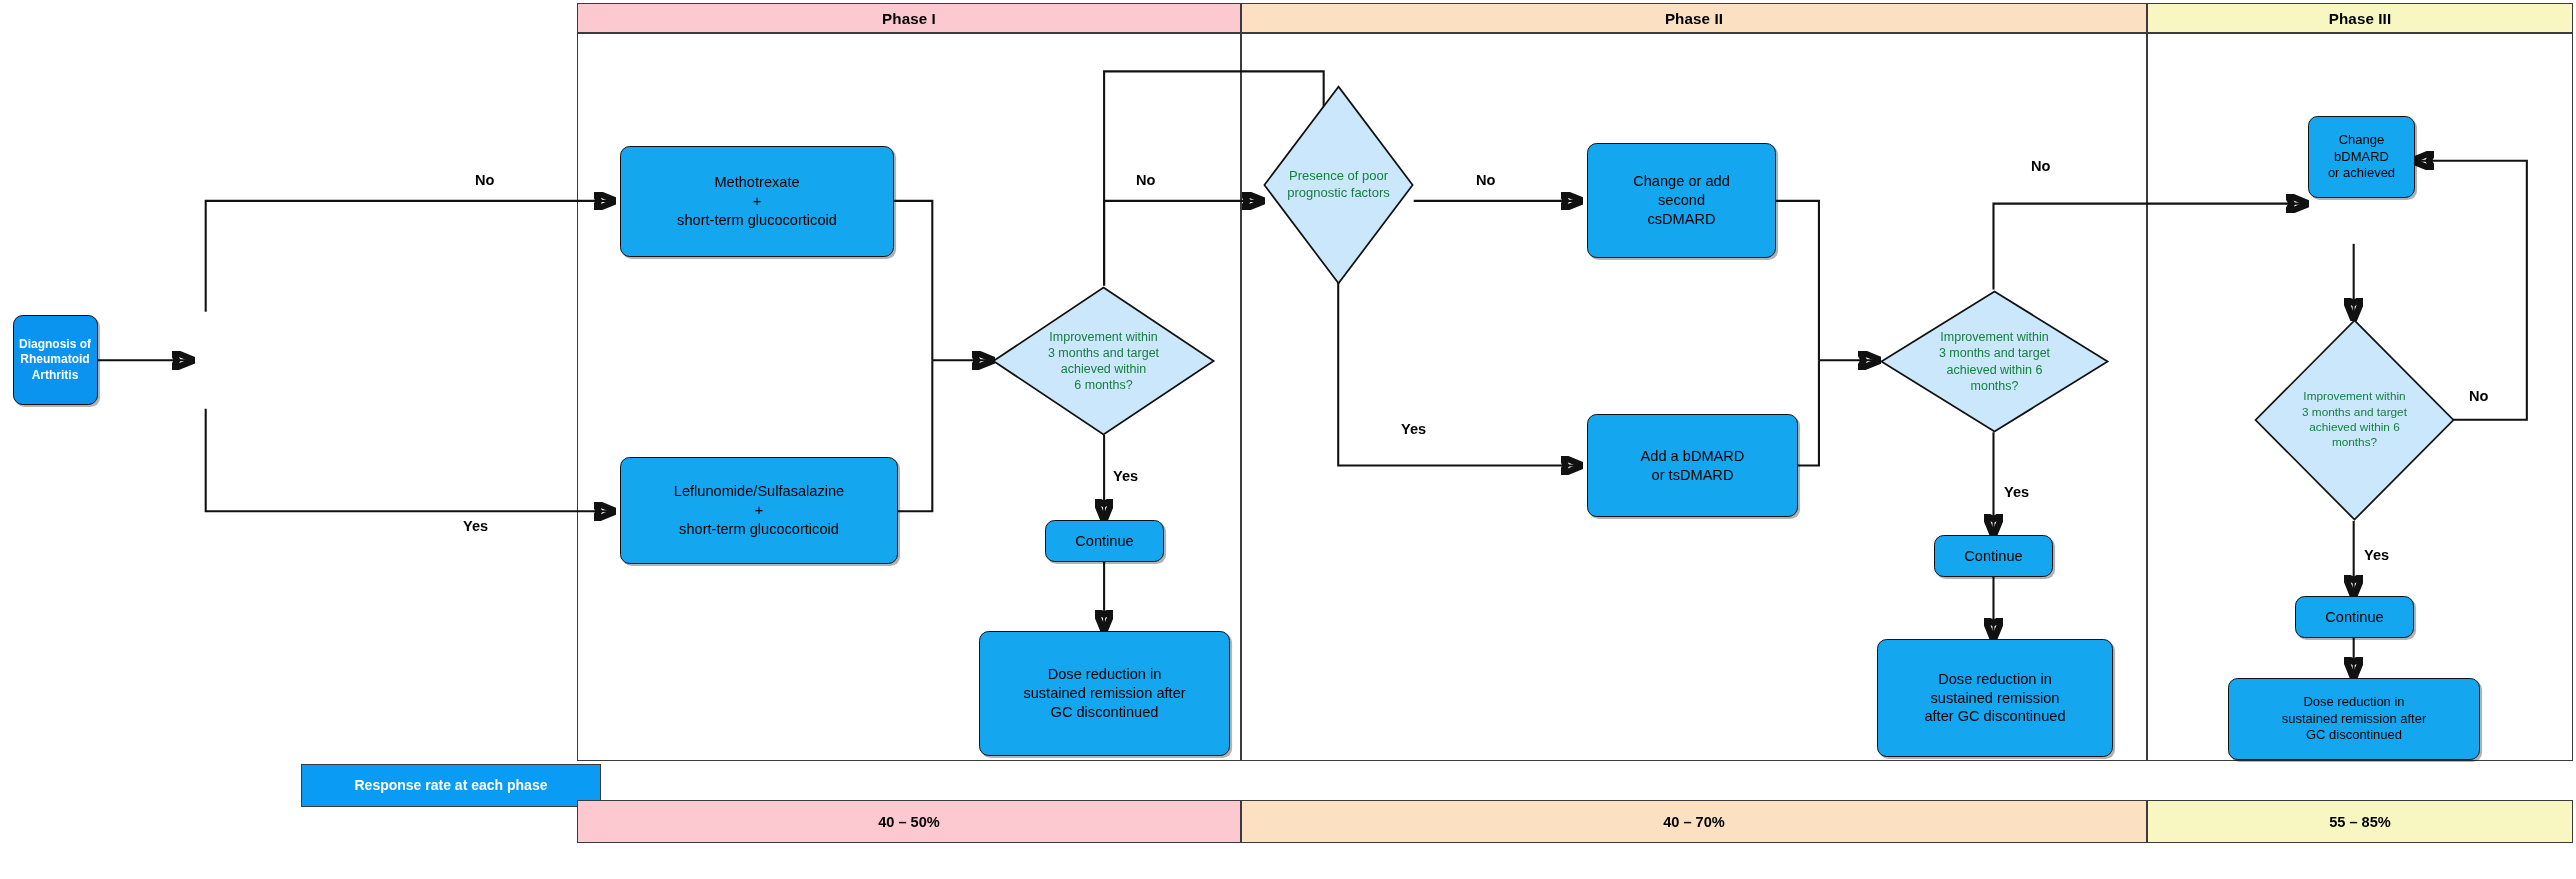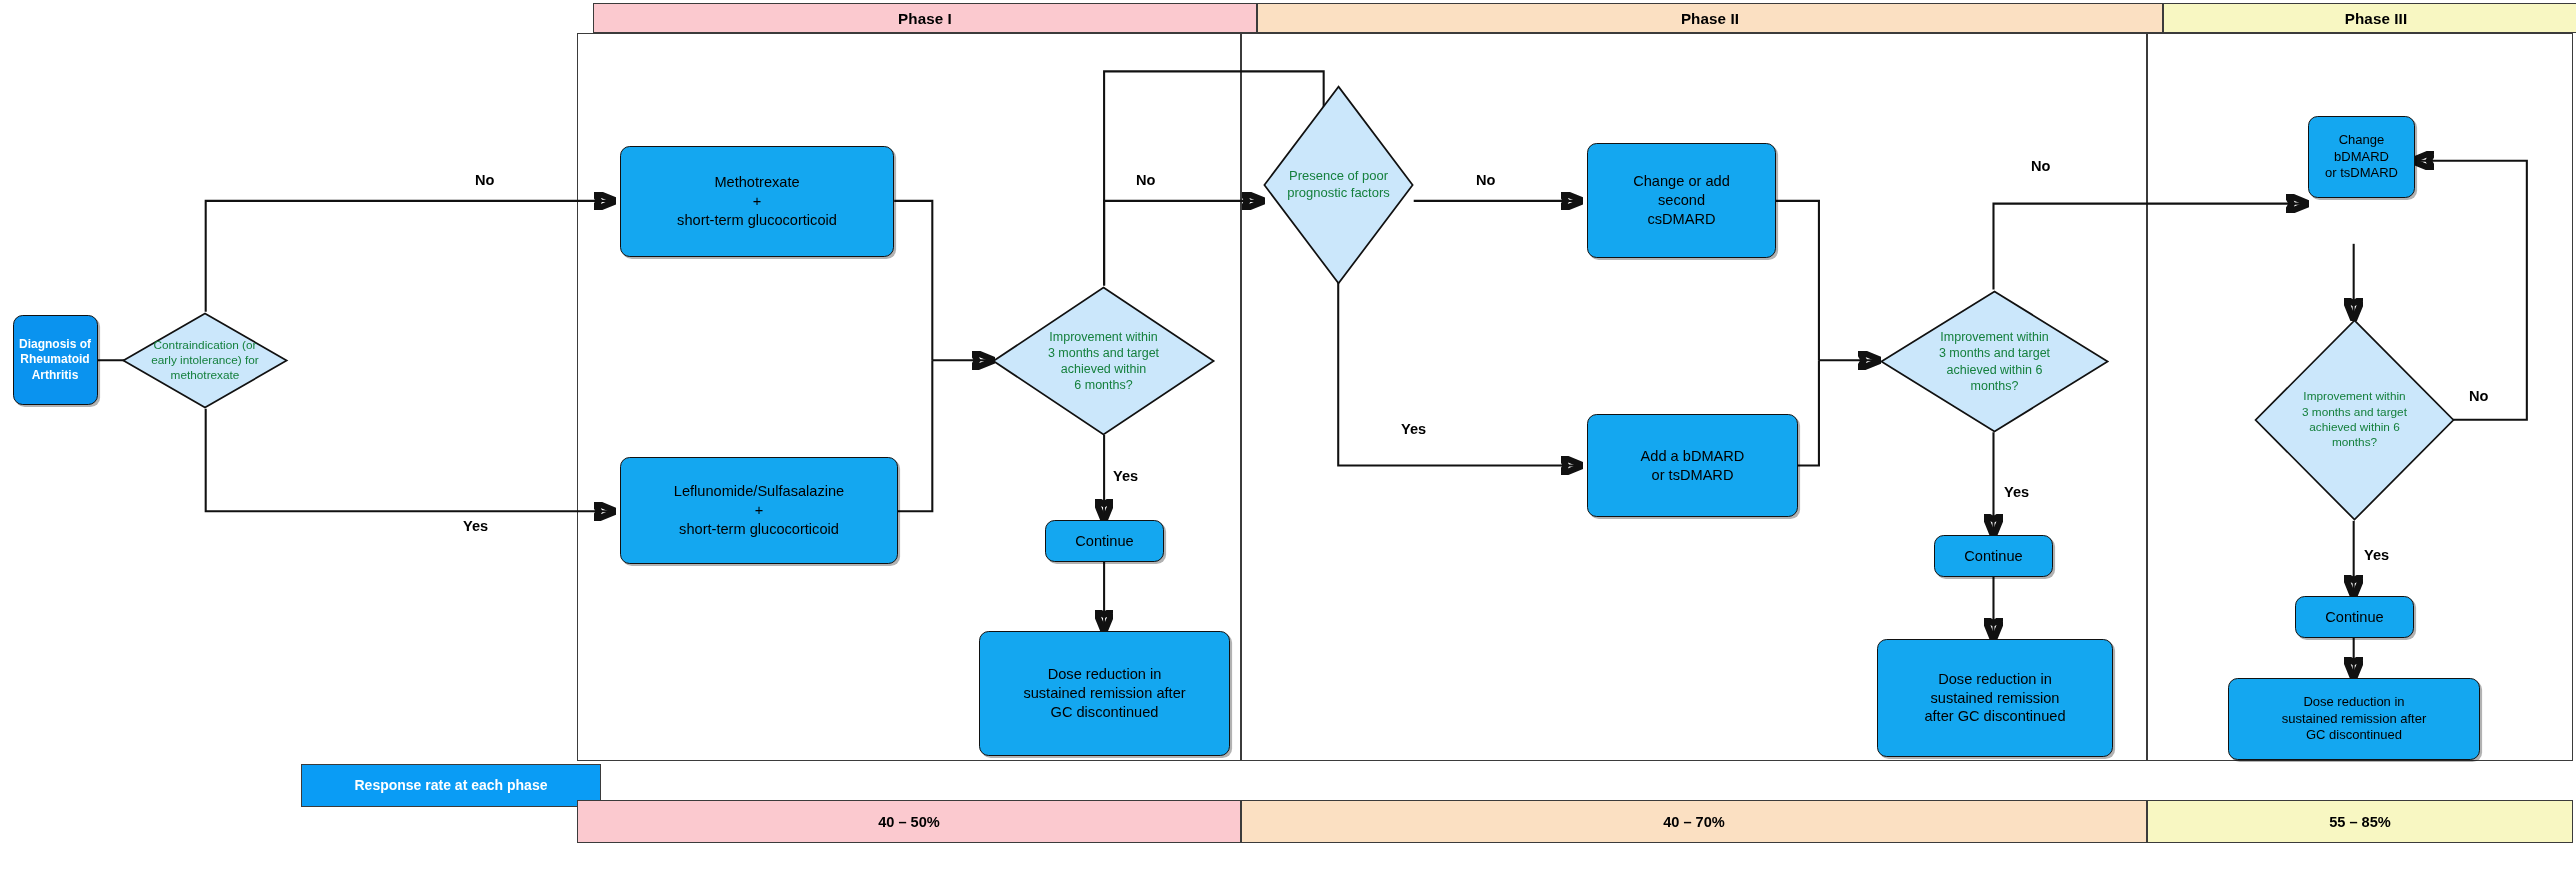--- a/index.html
+++ b/index.html
@@ -21,21 +21,20 @@
     position: absolute;
     height: 30.5px;
     border: 1.4px solid #3b3b3b;
     display: flex;
     align-items: center;
     justify-content: center;
     font-size: 15.2px;
     font-weight: bold;
     color: #000;
     letter-spacing: 0.1px;
-    margin-left: 16px;
   }
 
   
   .phase-col {
     position: absolute;
     border: 1.4px solid #3b3b3b;
     background: transparent;
   }
 
   
@@ -200,28 +199,20 @@
   <div class="edge-label" style="left:2004px; top:484px;">Yes</div>
   <div class="edge-label" style="left:2469px; top:388px;">No</div>
   <div class="edge-label" style="left:2364px; top:547px;">Yes</div>
 
   <div class="node-box start" style="left:12.5px; top:315px; width:85px; height:90px; font-size:12px;">
     <span>Diagnosis of
 Rheumatoid
 Arthritis</span>
   </div>
 
-  <div class="diamond-wrap" style="left:122px; top:312px; width:166px; height:97px;">
-    <svg viewBox="0 0 240 140" width="166" height="97">
-      <polygon points="120,2 238,70 120,138 2,70" fill="#cbe7fb" stroke="#111" stroke-width="2.5"></polygon>
-    </svg>
-    <div class="diamond-text" style="font-size:11.8px;">Contraindication (or
-early intolerance) for
-methotrexate</div>
-  </div>
 
   <div class="node-box" style="left:620px; top:146px; width:274px; height:111px;">
     <span>Methotrexate
 +
 short-term glucocorticoid</span>
   </div>
 
   <div class="node-box" style="left:620px; top:457px; width:278px; height:107px;">
     <span>Leflunomide/Sulfasalazine
 +
@@ -282,21 +273,21 @@
   </div>
 
   <div class="node-box" style="left:1877px; top:639px; width:236px; height:118px;">
     <span>Dose reduction in
 sustained remission
 after GC discontinued</span>
   </div>
 
   <div class="node-box" style="left:2308px; top:116px; width:107px; height:82px;">
     <span style="font-size:13px;">Change bDMARD
-or tsDMARD</span>
+or achieved</span>
   </div>
 
   <div class="diamond-wrap" style="left:2254px; top:319px; width:201px; height:202px;">
     <svg viewBox="0 0 290 292" width="201" height="202">
       <polygon points="145,2 288,146 145,290 2,146" fill="#cbe7fb" stroke="#111" stroke-width="2.5"></polygon>
     </svg>
     <div class="diamond-text" style="font-size:11.8px;">Improvement within
 3 months and target
 achieved within 6
 months?</div>

